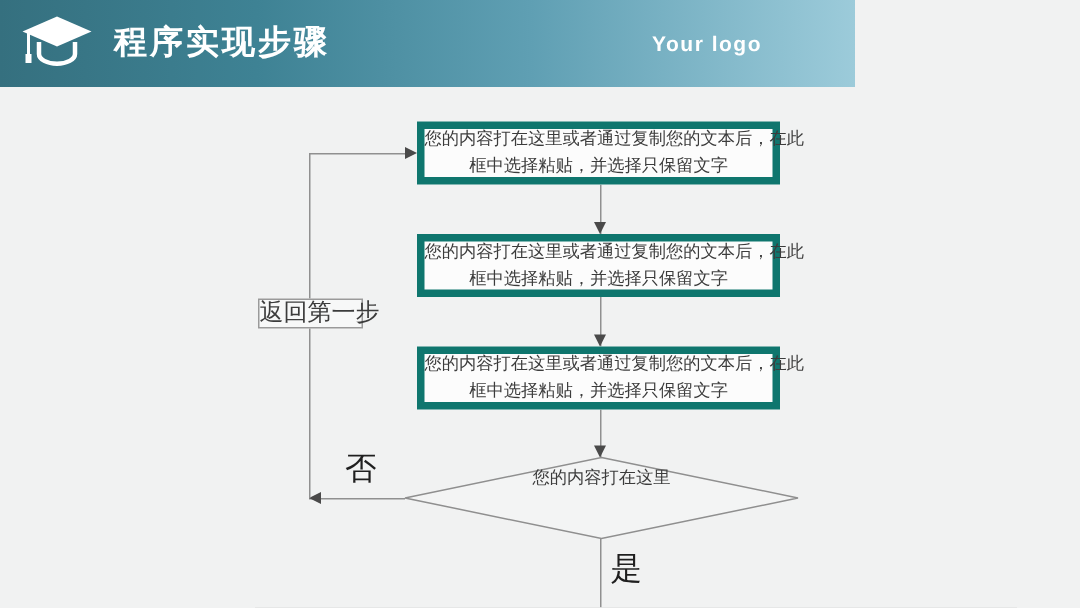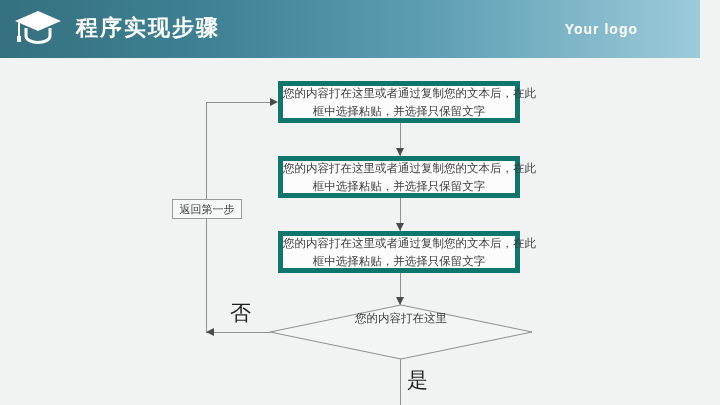--- a/index.html
+++ b/index.html
@@ -9,21 +9,21 @@
   .slide {
     position: relative;
     width: 720px; height: 405px;
     background: #f1f2f2;
     overflow: hidden;
   }
 
   
   .header {
     position: absolute; left: 0; top: 0;
-    width: 700px; height: 58px;
+    width: 570px; height: 58px;
     background: linear-gradient(90deg, #35707f 0%, #3e8294 30%, #5f9fb3 62%, #9ccbda 100%);
     display: flex; align-items: center; justify-content: space-between;
     padding: 0 62px 0 14px;
   }
   .brand { display: flex; align-items: center; gap: 14px; }
   .cap-icon { width: 48px; height: 40px; display: block; }
   .slide-title {
     color: #ffffff; font-size: 22px; font-weight: 700;
     letter-spacing: 2px; padding-bottom: 2px;
   }
@@ -60,21 +60,21 @@
     font-size: 11.5px; line-height: 18px; color: #3c3c3c;
     white-space: nowrap;
   }
   .box1 { top: 81px; }
   .box2 { top: 156px; }
   .box3 { top: 231px; }
 
   .return-box {
     position: absolute; left: 172px; top: 199px; width: 70px; height: 20px;
     background: #f7f8f8; border: 1px solid #9a9a9a;
-    font-size: 11px; line-height: 18px; color: #3c3c3c;
+    font-size: 16px; line-height: 18px; color: #3c3c3c;
     text-align: center; white-space: nowrap;
   }
 
   .diamond-svg { position: absolute; left: 268px; top: 303px; }
   .diamond-label {
     position: absolute; left: 331px; top: 311px; width: 140px;
     text-align: center; font-size: 11.5px; color: #3c3c3c; white-space: nowrap;
   }
 
   .branch-label {

